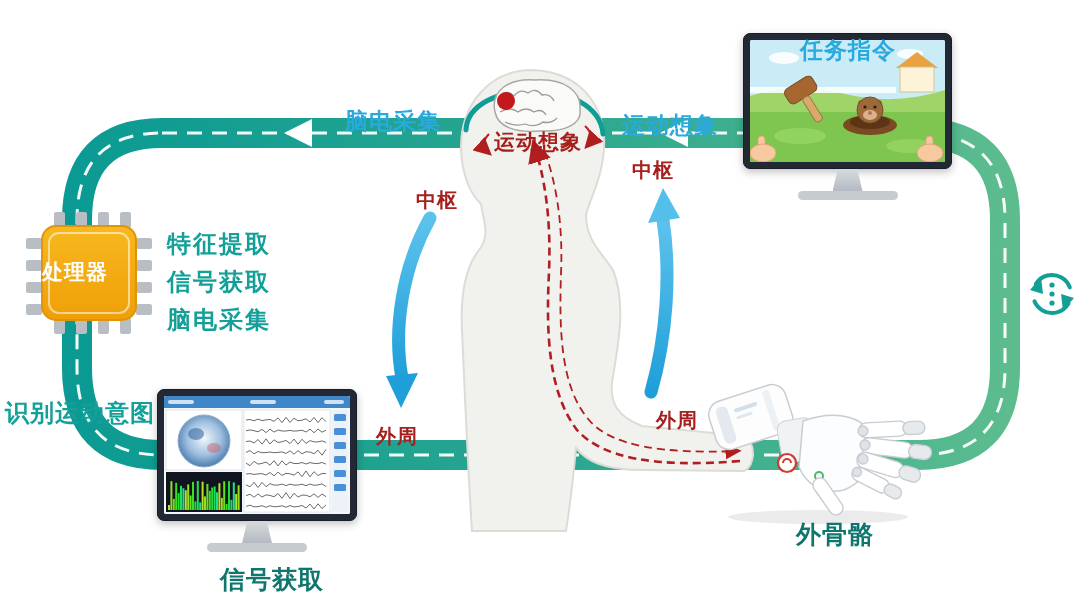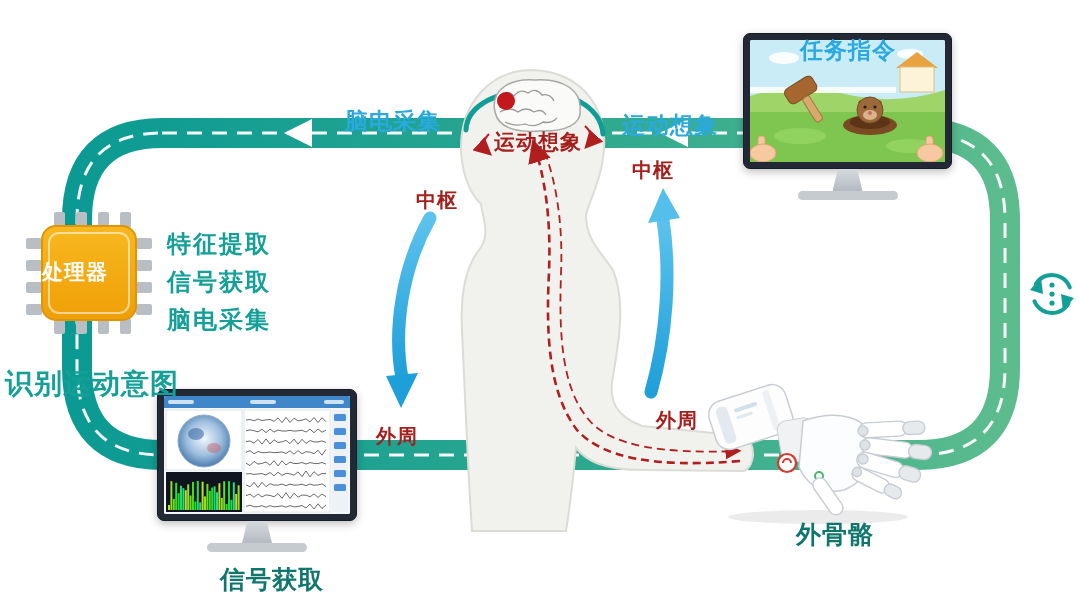--- a/index.html
+++ b/index.html
@@ -3,21 +3,21 @@
 <meta charset="utf-8">
 <style>
   html,body{margin:0;padding:0;background:#fff;}
   .stage{position:relative;width:1080px;height:596px;background:#ffffff;overflow:hidden;
          font-family:"DejaVu Sans",sans-serif;}
   svg{display:block}
   .abs{position:absolute;}
   .lbl{position:absolute;font-weight:700;white-space:nowrap;letter-spacing:1px;}
   .lbl.blue{color:#29a9e0;font-size:23px;margin-top:30px;}
   .lbl.red{color:#a5201d;font-size:20px;}
-  .lbl.teal{color:#14a098;font-size:28px;}
+  .lbl.teal{color:#14a098;font-size:24px;margin-top:32px;}
   .lbl.dark{color:#0f766e;font-size:25px;font-weight:600;}
   .steps{position:absolute;left:167px;top:225px;color:#14a098;font-size:24px;font-weight:700;
          line-height:38px;letter-spacing:2px;}
   .chip-label{position:absolute;left:42px;top:258px;width:90px;text-align:left;color:#ffffff;
          font-size:21px;font-weight:700;letter-spacing:1px;}
   
   .monitor{position:absolute;}
   .bezel{background:#222935;border:1px solid #171d26;border-radius:7px;padding:6px;
          box-shadow:0 3px 8px rgba(0,0,0,.25);}
   .screen{background:#fff;border-radius:2px;overflow:hidden;display:block;}

